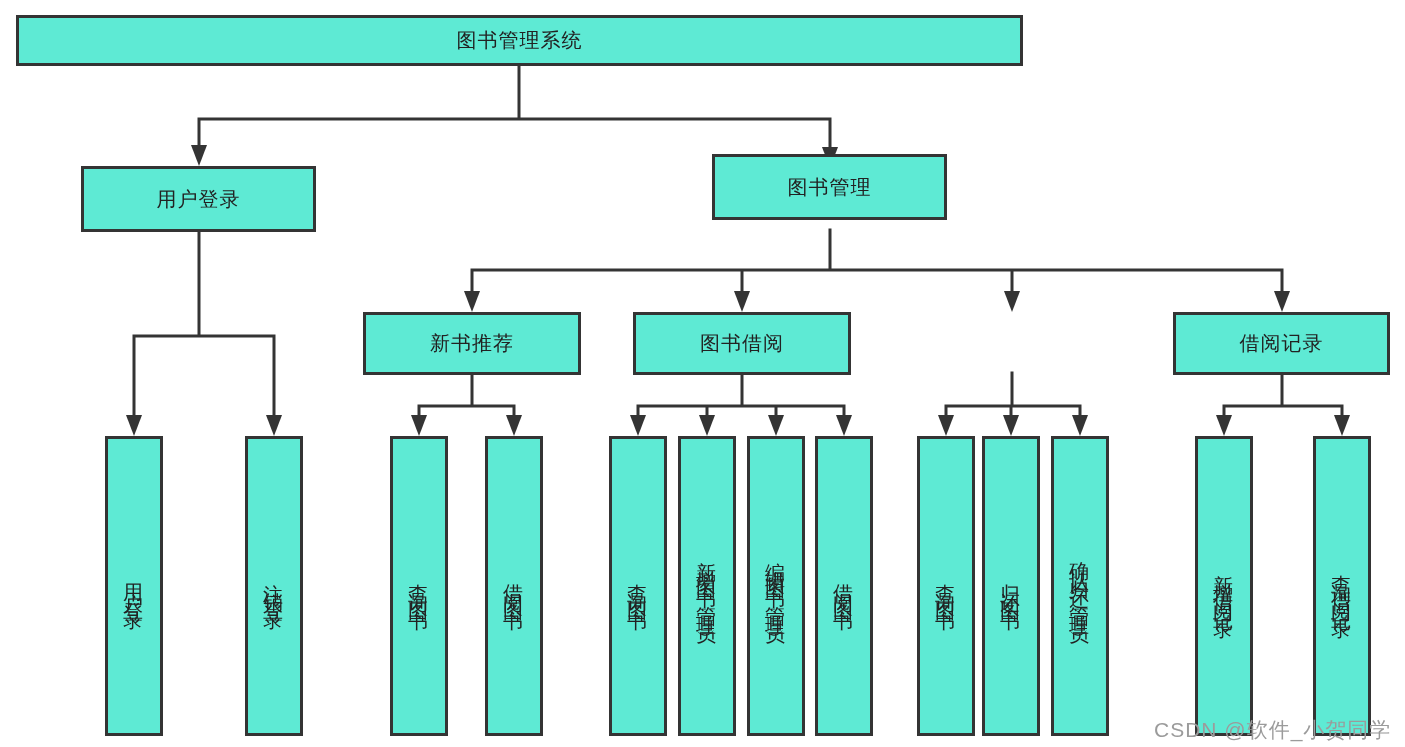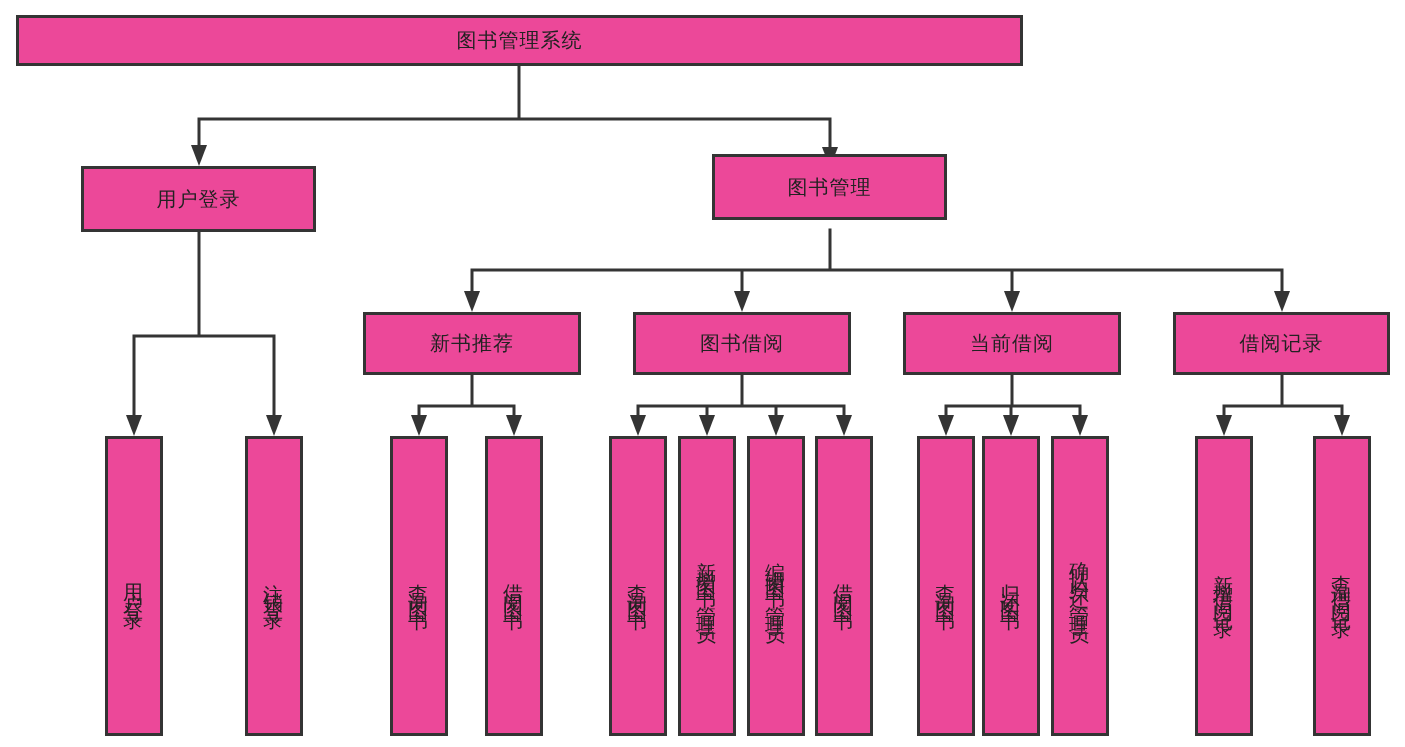--- a/index.html
+++ b/index.html
@@ -8,21 +8,21 @@
     width:1405px;height:747px;
     background:#ffffff;
     font-family:"Liberation Sans", sans-serif;
     overflow:hidden;
   }
   #connectors{position:absolute;left:0;top:0;z-index:1;}
   .box{
     position:absolute;
     box-sizing:border-box;
     border:3px solid #343434;
-    background:#ec4899;
+    background:#5eead4;
     display:flex;
     align-items:center;
     justify-content:center;
     z-index:2;
   }
   .box .lbl{
     font-size:20px;
     color:#222222;
     letter-spacing:1px;
     white-space:nowrap;
@@ -98,23 +98,20 @@
   <div class="box h" style="left:712px;top:154px;width:235px;height:66px">
     <span class="lbl">图书管理</span>
   </div>
 
   <div class="box h" style="left:363px;top:312px;width:218px;height:63px">
     <span class="lbl">新书推荐</span>
   </div>
   <div class="box h" style="left:633px;top:312px;width:218px;height:63px">
     <span class="lbl">图书借阅</span>
   </div>
-  <div class="box h" style="left:903px;top:312px;width:218px;height:63px">
-    <span class="lbl">当前借阅</span>
-  </div>
   <div class="box h" style="left:1173px;top:312px;width:217px;height:63px">
     <span class="lbl">借阅记录</span>
   </div>
 
   <div class="box v" style="left:105px">
     <span class="lbl">用户登录</span>
   </div>
   <div class="box v" style="left:245px">
     <span class="lbl">注销登录</span>
   </div>
@@ -149,14 +146,15 @@
     <span class="lbl">确认归还（管理员）</span>
   </div>
 
   <div class="box v" style="left:1195px">
     <span class="lbl">新增借阅记录</span>
   </div>
   <div class="box v" style="left:1313px">
     <span class="lbl">查询借阅记录</span>
   </div>
 
+  <div id="watermark">CSDN @软件_小贺同学</div>
 
 </div>
 
 </body></html>

